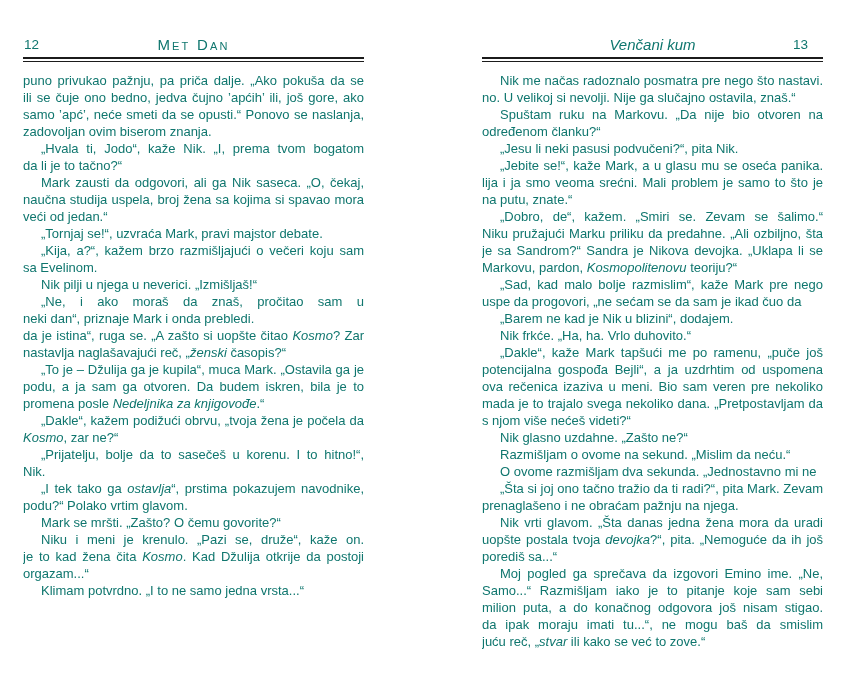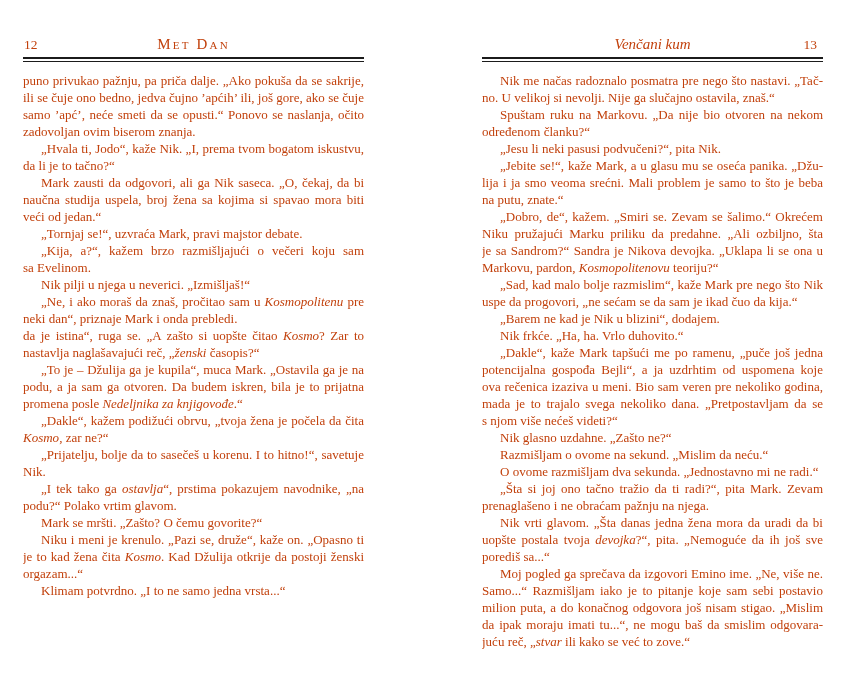--- a/index.html
+++ b/index.html
@@ -1,27 +1,27 @@
 <!DOCTYPE html>
 <html><head>
 <meta charset="utf-8">
 <style>
   html,body{margin:0;padding:0;background:#ffffff;}
   .spread{position:relative;width:848px;height:700px;background:#ffffff;
-          font-family:Liberation Serif, serif;color:#c2410c;overflow:hidden;}
+          font-family:Liberation Sans, sans-serif;color:#0f766e;overflow:hidden;}
   .page{position:absolute;top:0;height:700px;width:341px;}
   .page.left{left:23px;}
   .page.right{left:482px;}
   .page-header{position:absolute;top:36px;left:0;right:0;height:17px;line-height:17px;}
   .running-head{text-align:center;font-size:15px;}
   .running-head.smallcaps{font-variant:small-caps;letter-spacing:2.2px;}
   .running-head.italic{font-style:italic;}
   .page-num{position:absolute;top:0;font-size:13.5px;line-height:17px;}
   .page-num.pos-left{left:1px;}
-  .page-num.pos-right{right:6px;}
+  .page-num.pos-right{right:15px;}
   .double-rule{position:absolute;top:57px;left:0;right:0;height:2px;
                border-top:2px solid #1b1b1b;border-bottom:1px solid #1b1b1b;}
   .page-body{position:absolute;top:72px;left:0;right:0;}
   .ln{height:17px;line-height:17px;font-size:13px;overflow:hidden;text-align:left;}
   .ln.ind{text-indent:18px;}
   .ln.jfy{text-align:justify;text-align-last:justify;}
   .ln em{font-style:italic;}
 </style>
 </head>
 <body>

